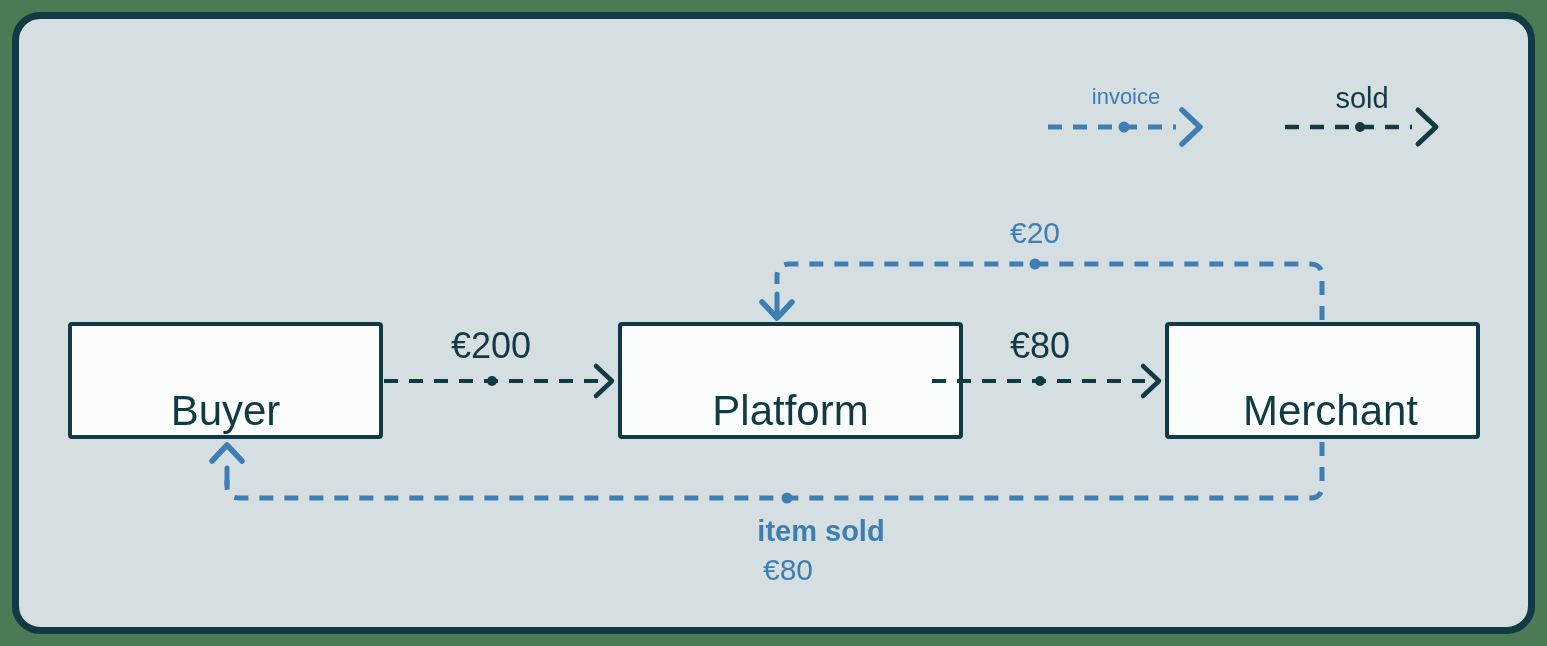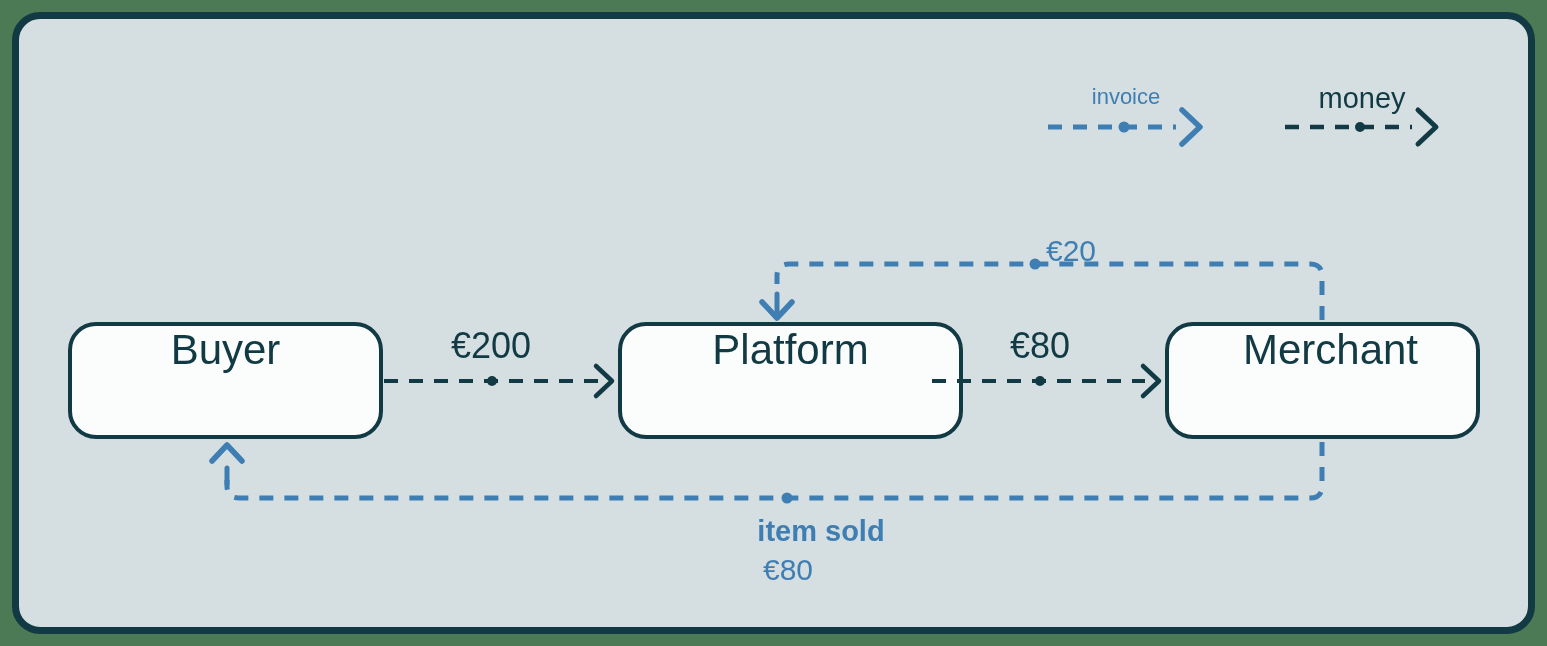--- a/index.html
+++ b/index.html
@@ -11,21 +11,21 @@
   }
   *{margin:0;padding:0;box-sizing:border-box;}
   html,body{background:var(--background);}
   body{font-family:"Liberation Sans",sans-serif;}
   .stage{position:relative;width:1547px;height:646px;background:var(--background);overflow:hidden;}
   .panel{position:absolute;left:12px;top:12px;width:1523px;height:622px;
          background:var(--panel);border:7px solid var(--dark);border-radius:28px;}
   .title{position:absolute;left:66px;top:48px;font-family:"DejaVu Sans","Liberation Sans",sans-serif;
          font-size:62px;font-weight:800;letter-spacing:-2px;color:var(--dark);line-height:1.05;}
   .node{position:absolute;width:315px;height:117px;background:var(--node_fill);
-        border:4px solid var(--dark);border-radius:28px;display:flex;align-items:flex-start;
+        border:4px solid var(--dark);border-radius:4px;display:flex;align-items:flex-end;
         justify-content:center;font-size:42px;color:var(--dark);}
   .node-buyer{left:68px;top:322px;}
   .node-platform{left:618px;top:322px;width:345px;}
   .node-merchant{left:1165px;top:322px;padding-left:16px;}
   .lbl{position:absolute;transform:translate(-50%,-50%);white-space:nowrap;line-height:1;}
   .lbl-dark{color:var(--dark);font-size:36px;}
   .lbl-blue{color:var(--blue);font-size:30px;}
   .lbl-blue-bold{color:var(--blue);font-size:29px;font-weight:700;}
   .lbl-legend-blue{color:var(--blue);font-size:22px;}
   .lbl-legend-dark{color:var(--dark);font-size:29px;}
@@ -36,21 +36,21 @@
   .fill-blue{fill:var(--blue);}
 </style>
 </head>
 <body>
 
 <div class="stage">
   <div class="panel"></div>
 
 
   <div class="lbl lbl-legend-blue" style="left:1126px;top:97px;">invoice</div>
-  <div class="lbl lbl-legend-dark" style="left:1362px;top:98px;">money</div>
+  <div class="lbl lbl-legend-dark" style="left:1362px;top:98px;">sold</div>
 
   <div class="node node-buyer">
     <span>Buyer</span>
   </div>
   <div class="node node-platform">
     <span>Platform</span>
   </div>
   <div class="node node-merchant">
     <span>Merchant</span>
   </div>
@@ -92,17 +92,17 @@
       <path class="stroke-blue" d="M1322 442 L1322 486 Q1322 498 1310 498 L239 498 Q227 498 227 486 L227 480" fill="none" stroke-width="5" stroke-dasharray="14 11"></path>
       <path class="stroke-blue" d="M227 468 V484" fill="none" stroke-width="5" stroke-linecap="round"></path>
       <polyline class="stroke-blue" points="212,461 227,445 242,461" fill="none" stroke-width="5.5" stroke-linecap="round" stroke-linejoin="round"></polyline>
       <circle class="fill-blue" cx="787" cy="498" r="5.5"></circle>
     </g>
   </svg>
 
   <div class="lbl lbl-dark" style="left:491px;top:346px;">€200</div>
   <div class="lbl lbl-dark" style="left:1040px;top:346px;">€80</div>
 
-  <div class="lbl lbl-blue" style="left:1035px;top:251px;margin-left:36px;">€20</div>
+  <div class="lbl lbl-blue" style="left:1035px;top:233px;">€20</div>
 
   <div class="lbl lbl-blue-bold" style="left:821px;top:531px;">item sold</div>
   <div class="lbl lbl-blue" style="left:788px;top:570px;">€80</div>
 </div>
 
 </body></html>

